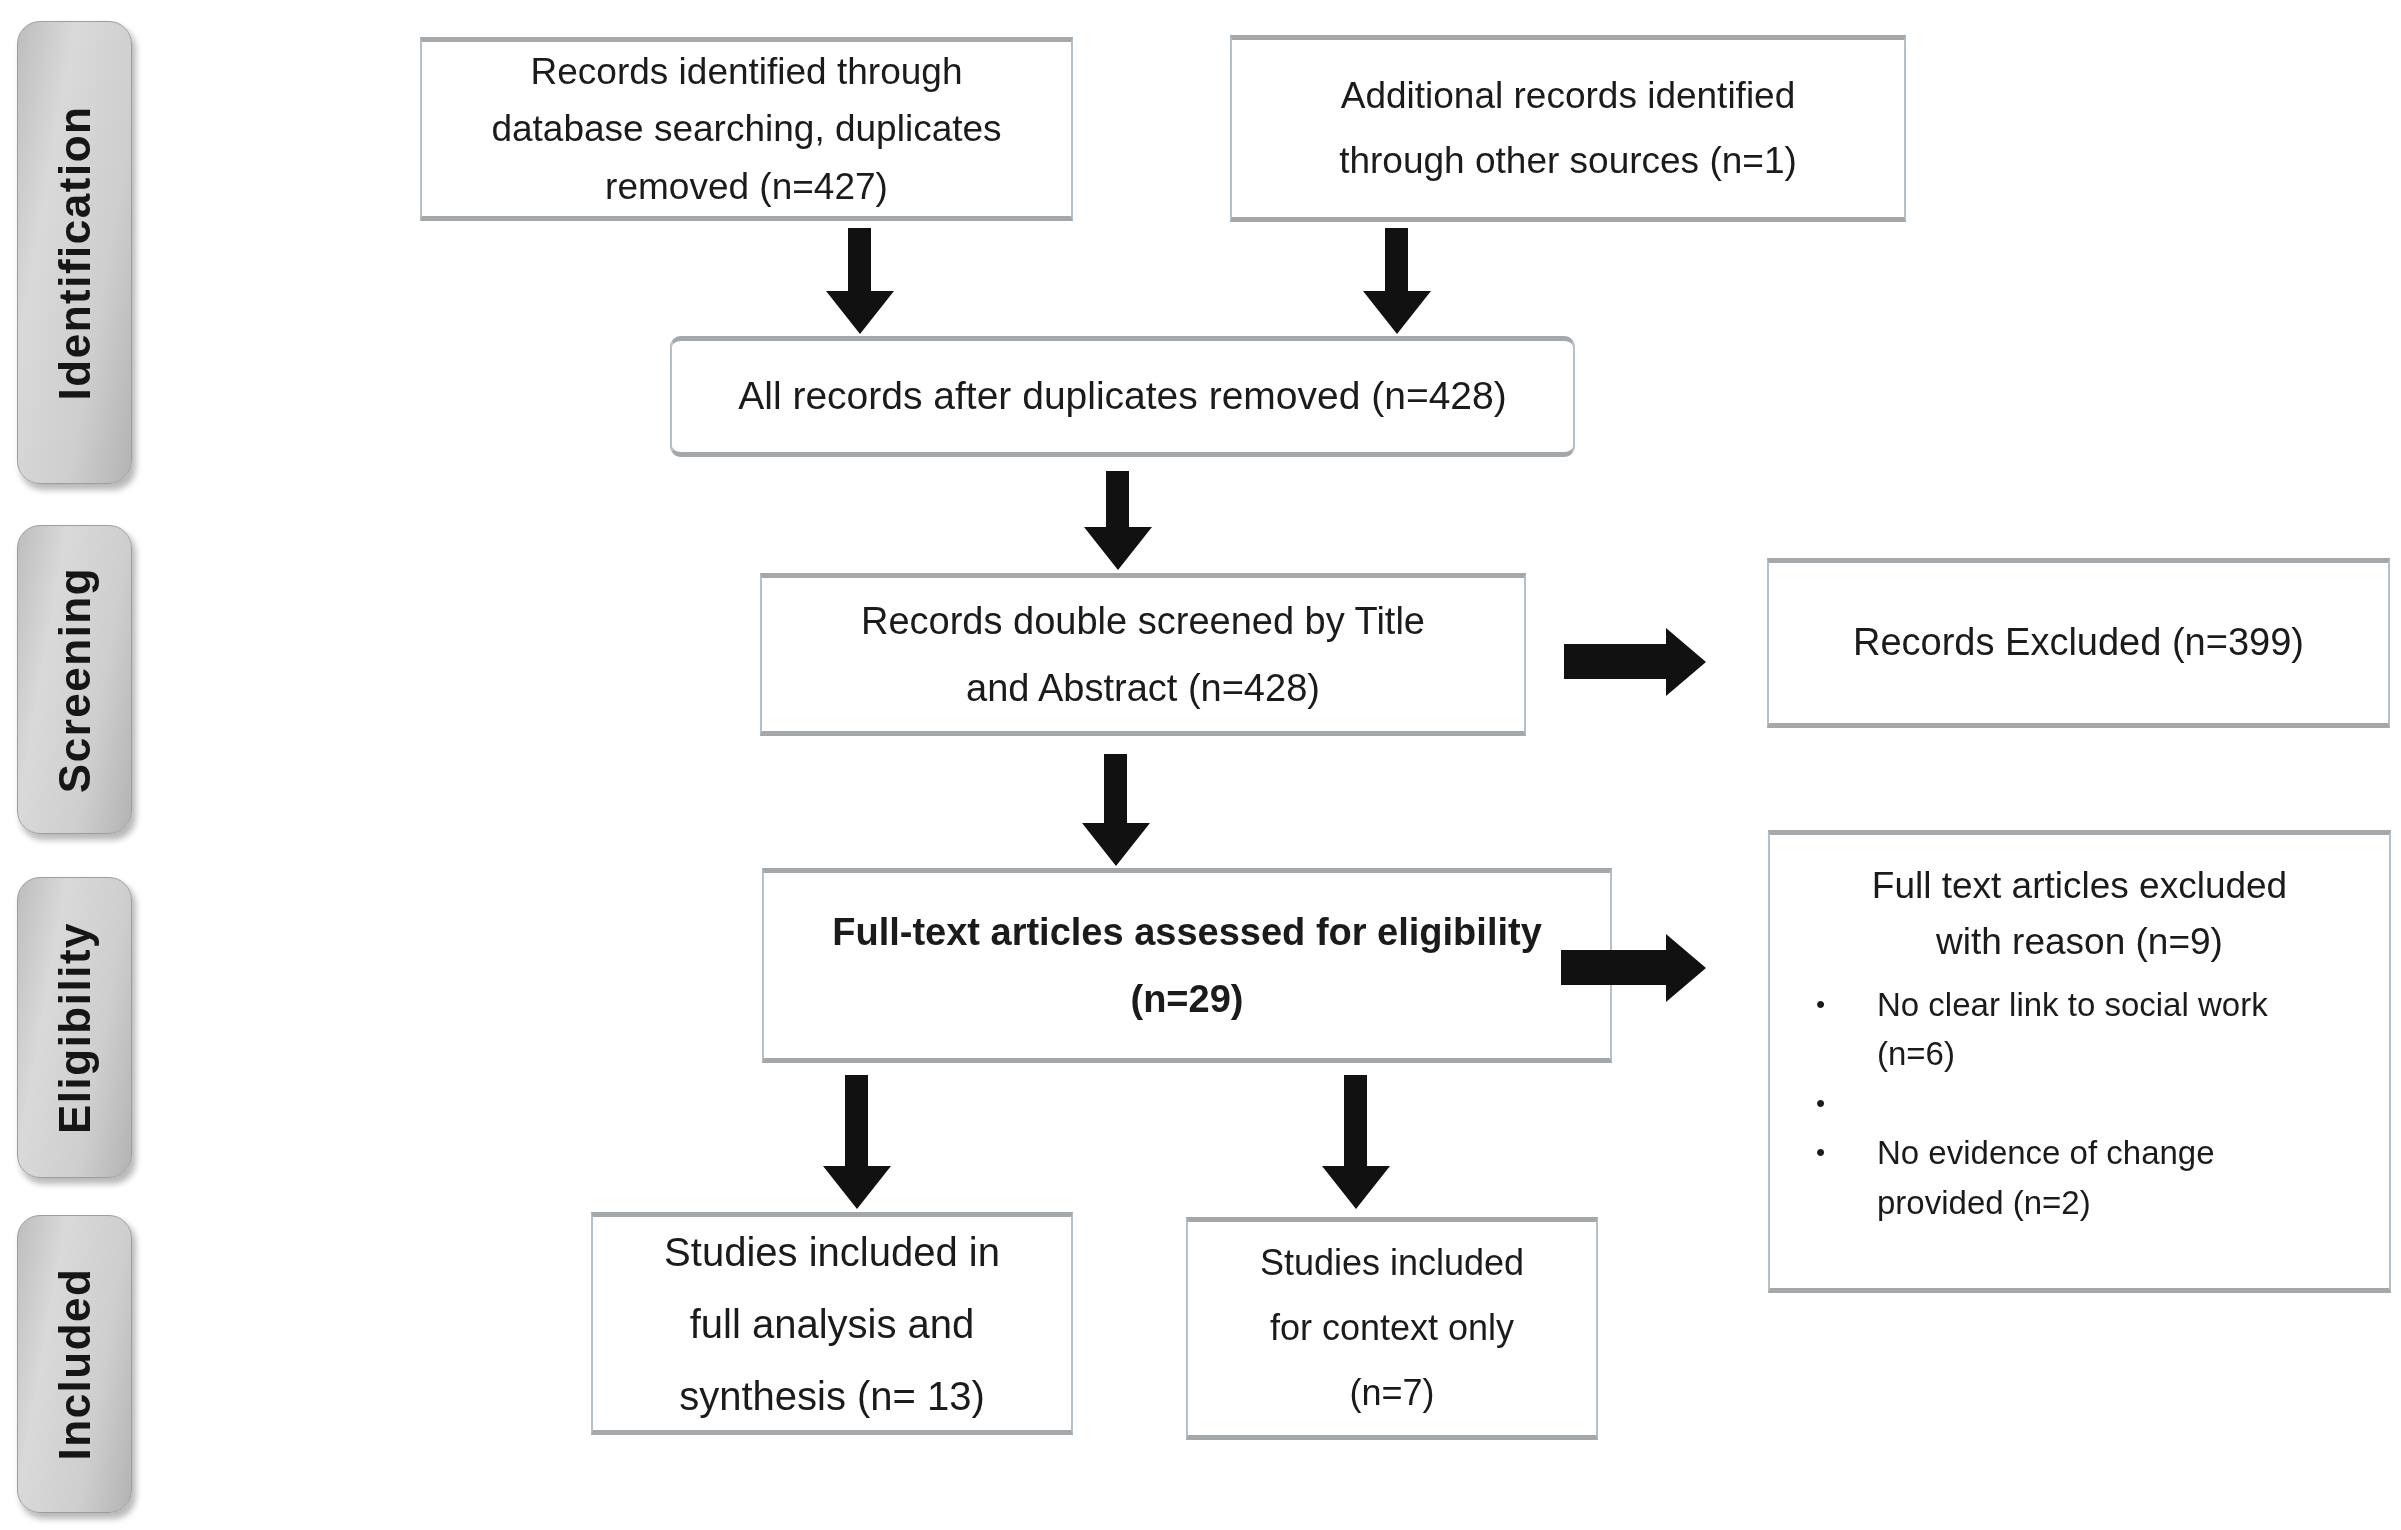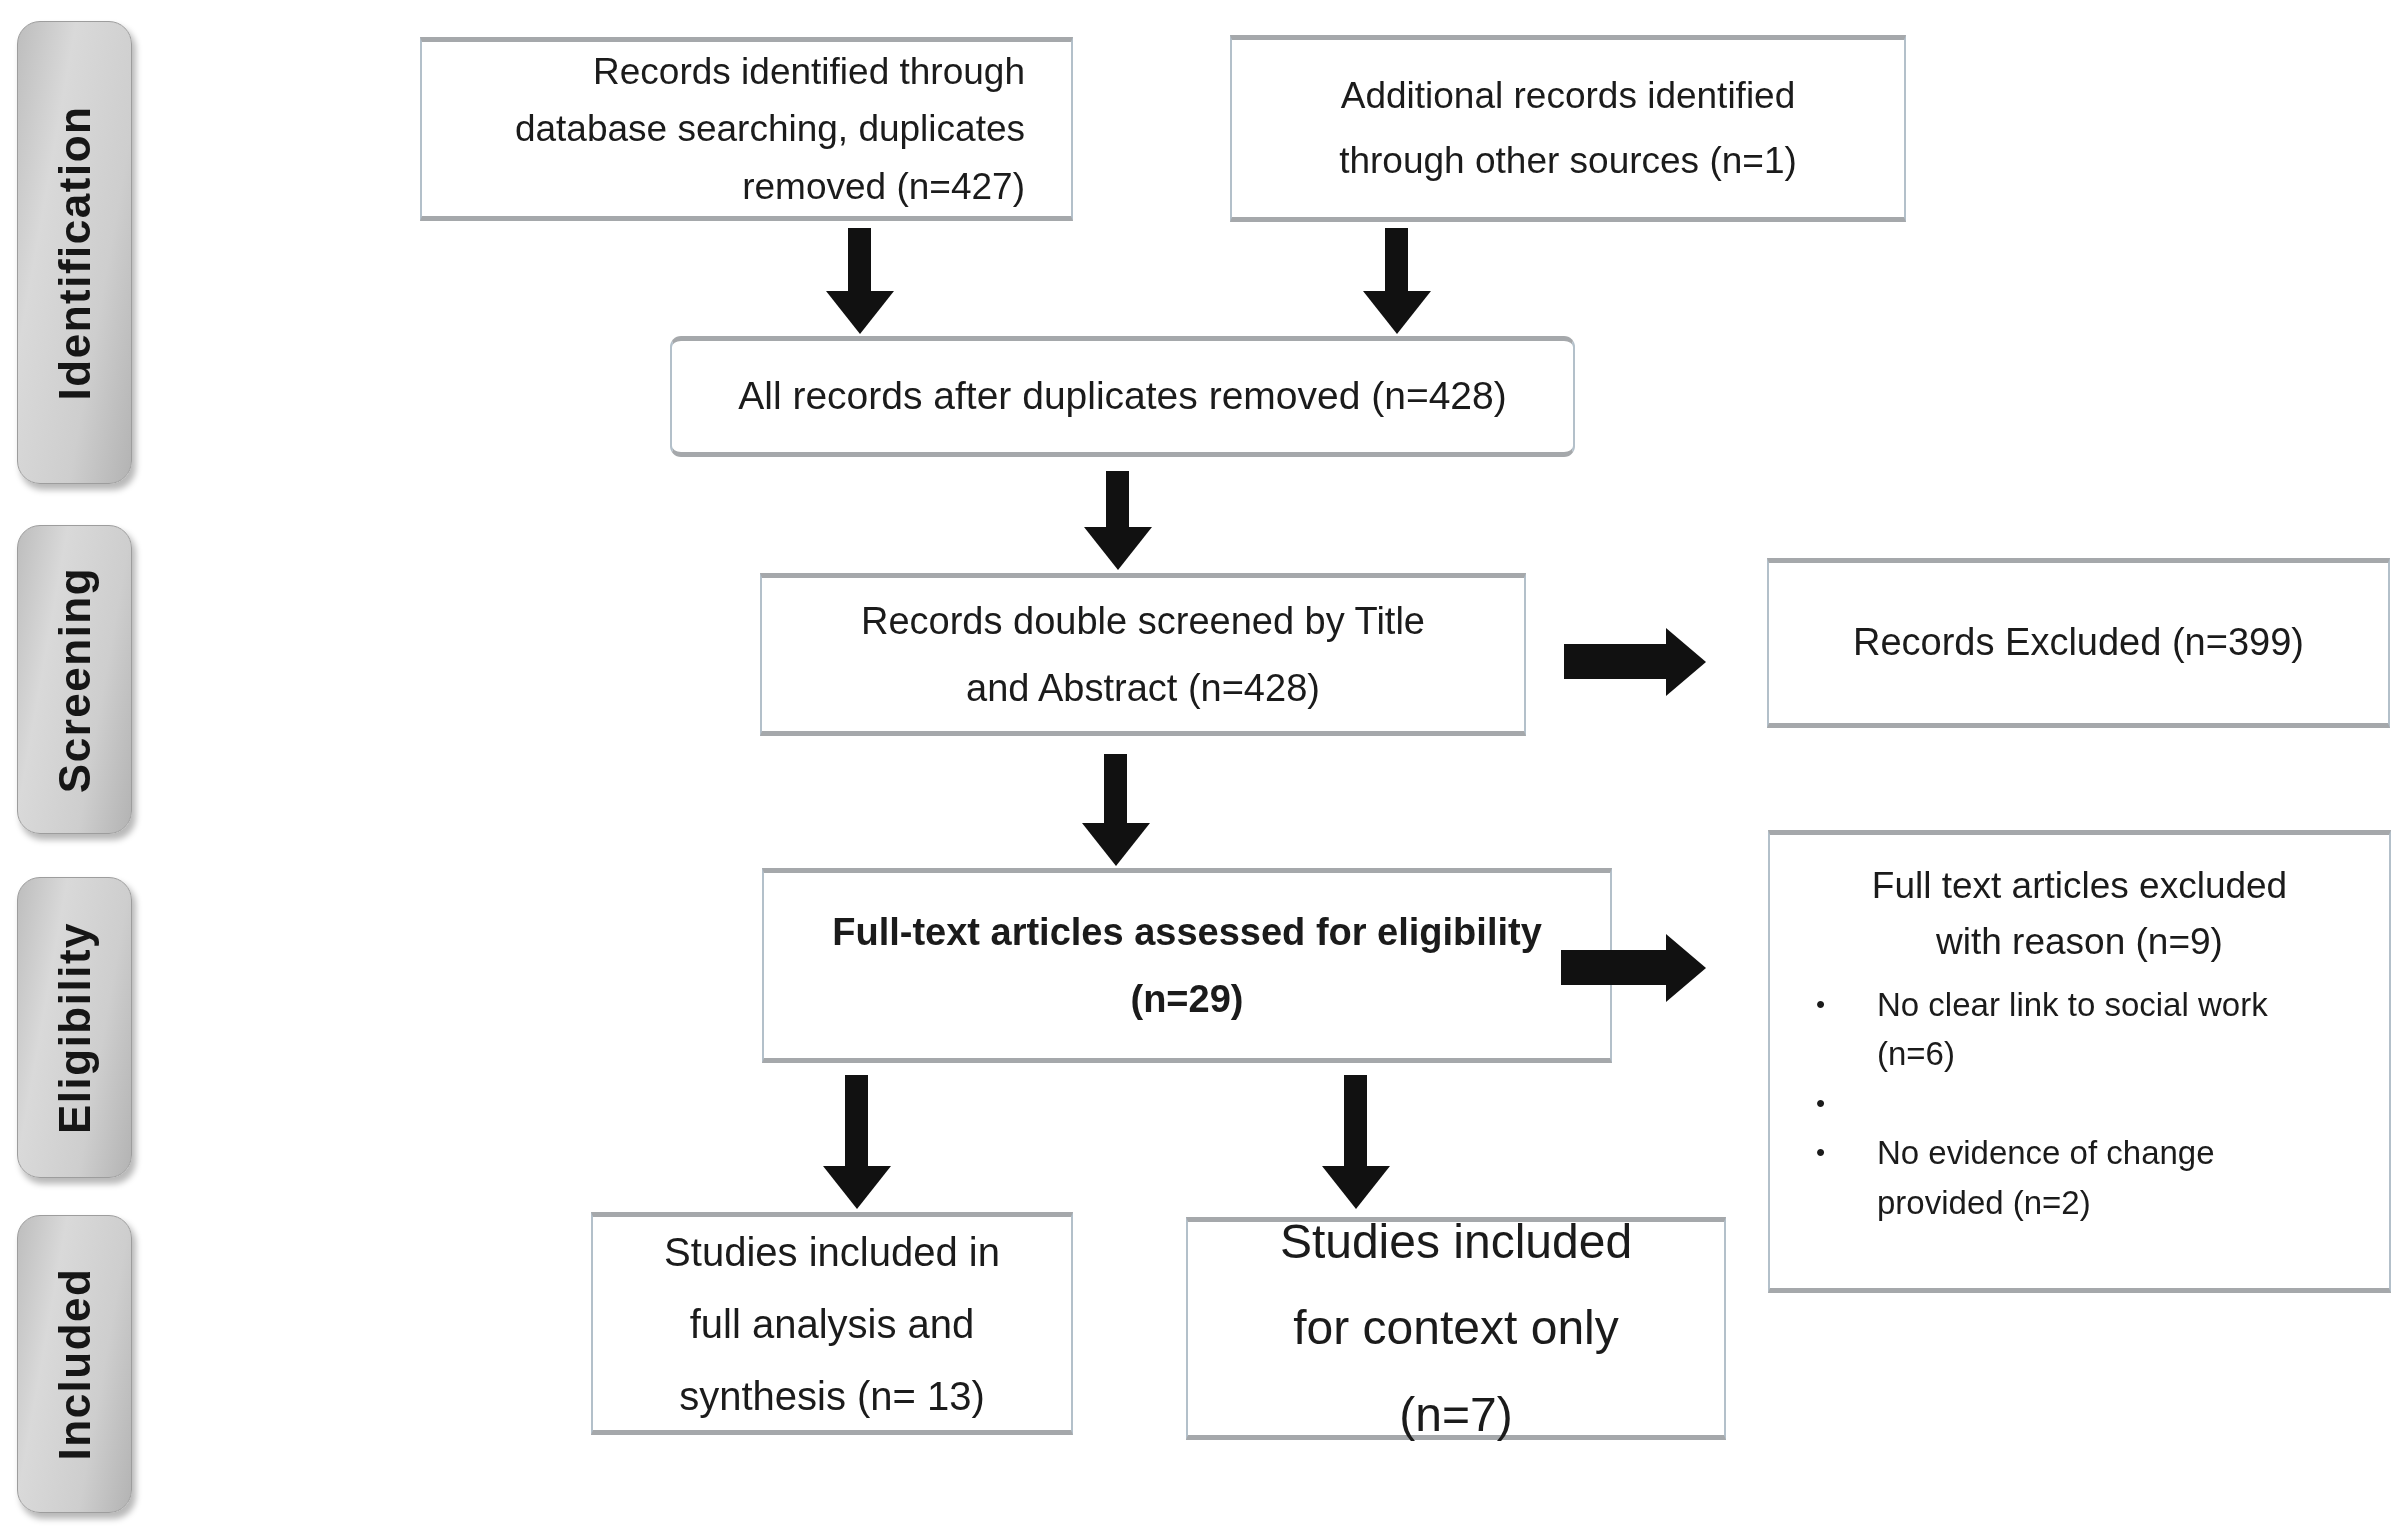--- a/index.html
+++ b/index.html
@@ -15,28 +15,28 @@
   .fbox {
     position:absolute; background:#ffffff;
     border:2.3px solid #b3c0ca;
     border-top:5.4px solid #a5a8ab;
     border-bottom:5.4px solid #a5a8ab;
     display:flex; align-items:center; justify-content:center;
     text-align:center;
   }
   .fbox .txt { display:block; width:100%; }
 
-  #box-a { left:420px;  top:37px;   width:653px;  height:184px; font-size:37px; line-height:1.55; padding:0 46px;text-align:right; }
+  #box-a { left:420px;  top:37px;   width:653px;  height:184px; font-size:37px; line-height:1.55; padding:0 46px; }
   #box-b { left:1230px; top:35px;   width:676px;  height:187px; font-size:37px; line-height:1.75; padding:8px 46px; }
   #box-c { left:670px;  top:336px;  width:905px; height:121px; font-size:39px; line-height:1.3;border-radius:11px; }
   #box-d { left:760px;  top:573px;  width:766px;  height:163px; font-size:38px; line-height:1.75; padding:0 69px; }
   #box-e { left:1767px; top:558px;  width:623px;  height:170px; font-size:38px; line-height:1.3; }
   #box-f { left:762px;  top:868px; width:850px;  height:195px; font-size:38px; line-height:1.75; padding:0 30px;font-weight:bold; }
   #box-h { left:591px;  top:1212px; width:482px;  height:223px; font-size:40px; line-height:1.8; padding:17px 61px; }
-  #box-i { left:1186px; top:1217px; width:540px;  height:223px; font-size:48px; line-height:1.8; padding:0 70px; }
+  #box-i { left:1186px; top:1217px; width:412px;  height:223px; font-size:36px; line-height:1.8; padding:0 70px; }
 
   
   #box-g {
     left:1768px; top:830px; width:623px; height:463px;
     flex-direction:column; align-items:stretch; justify-content:flex-start;
     padding:23px 23px 15.3px 23px;
   }
   #box-g .gtitle {
     font-size:37px; font-weight:400; line-height:1.5;
     text-align:center; padding:0 42px;

